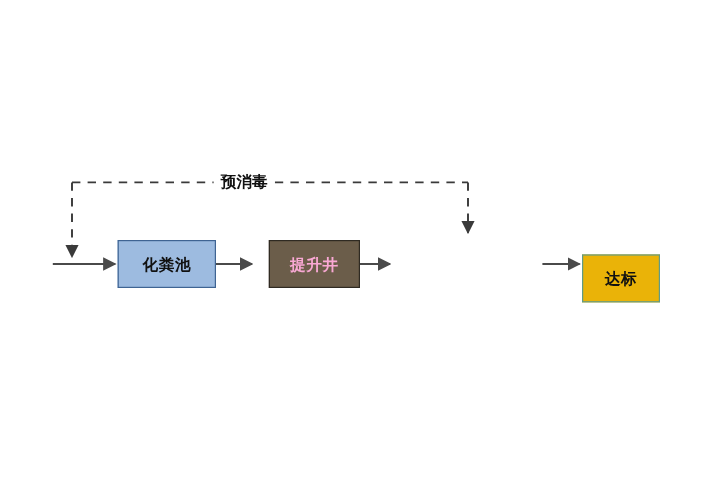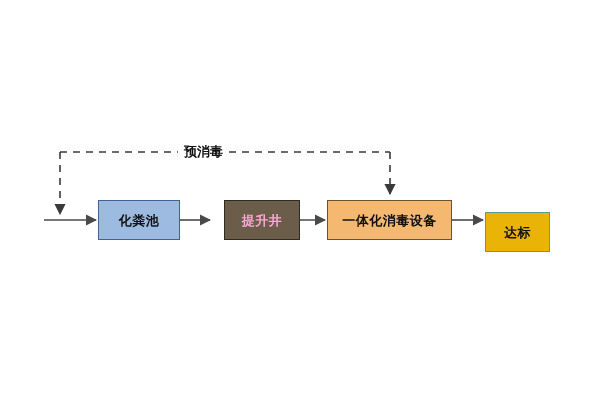--- a/index.html
+++ b/index.html
@@ -111,21 +111,18 @@
   <div id="feedback-label">预消毒</div>
 
   <div class="node" id="node-septic">
     <span class="node-label">化粪池</span>
   </div>
 
   <div class="node" id="node-lift">
     <span class="node-label">提升井</span>
   </div>
 
-  <div class="node" id="node-disinfect">
-    <span class="node-label">一体化消毒设备</span>
-  </div>
 
   <div class="node" id="node-standard">
     <span class="node-label">达标</span>
   </div>
 
 </div>
 
 </body></html>

